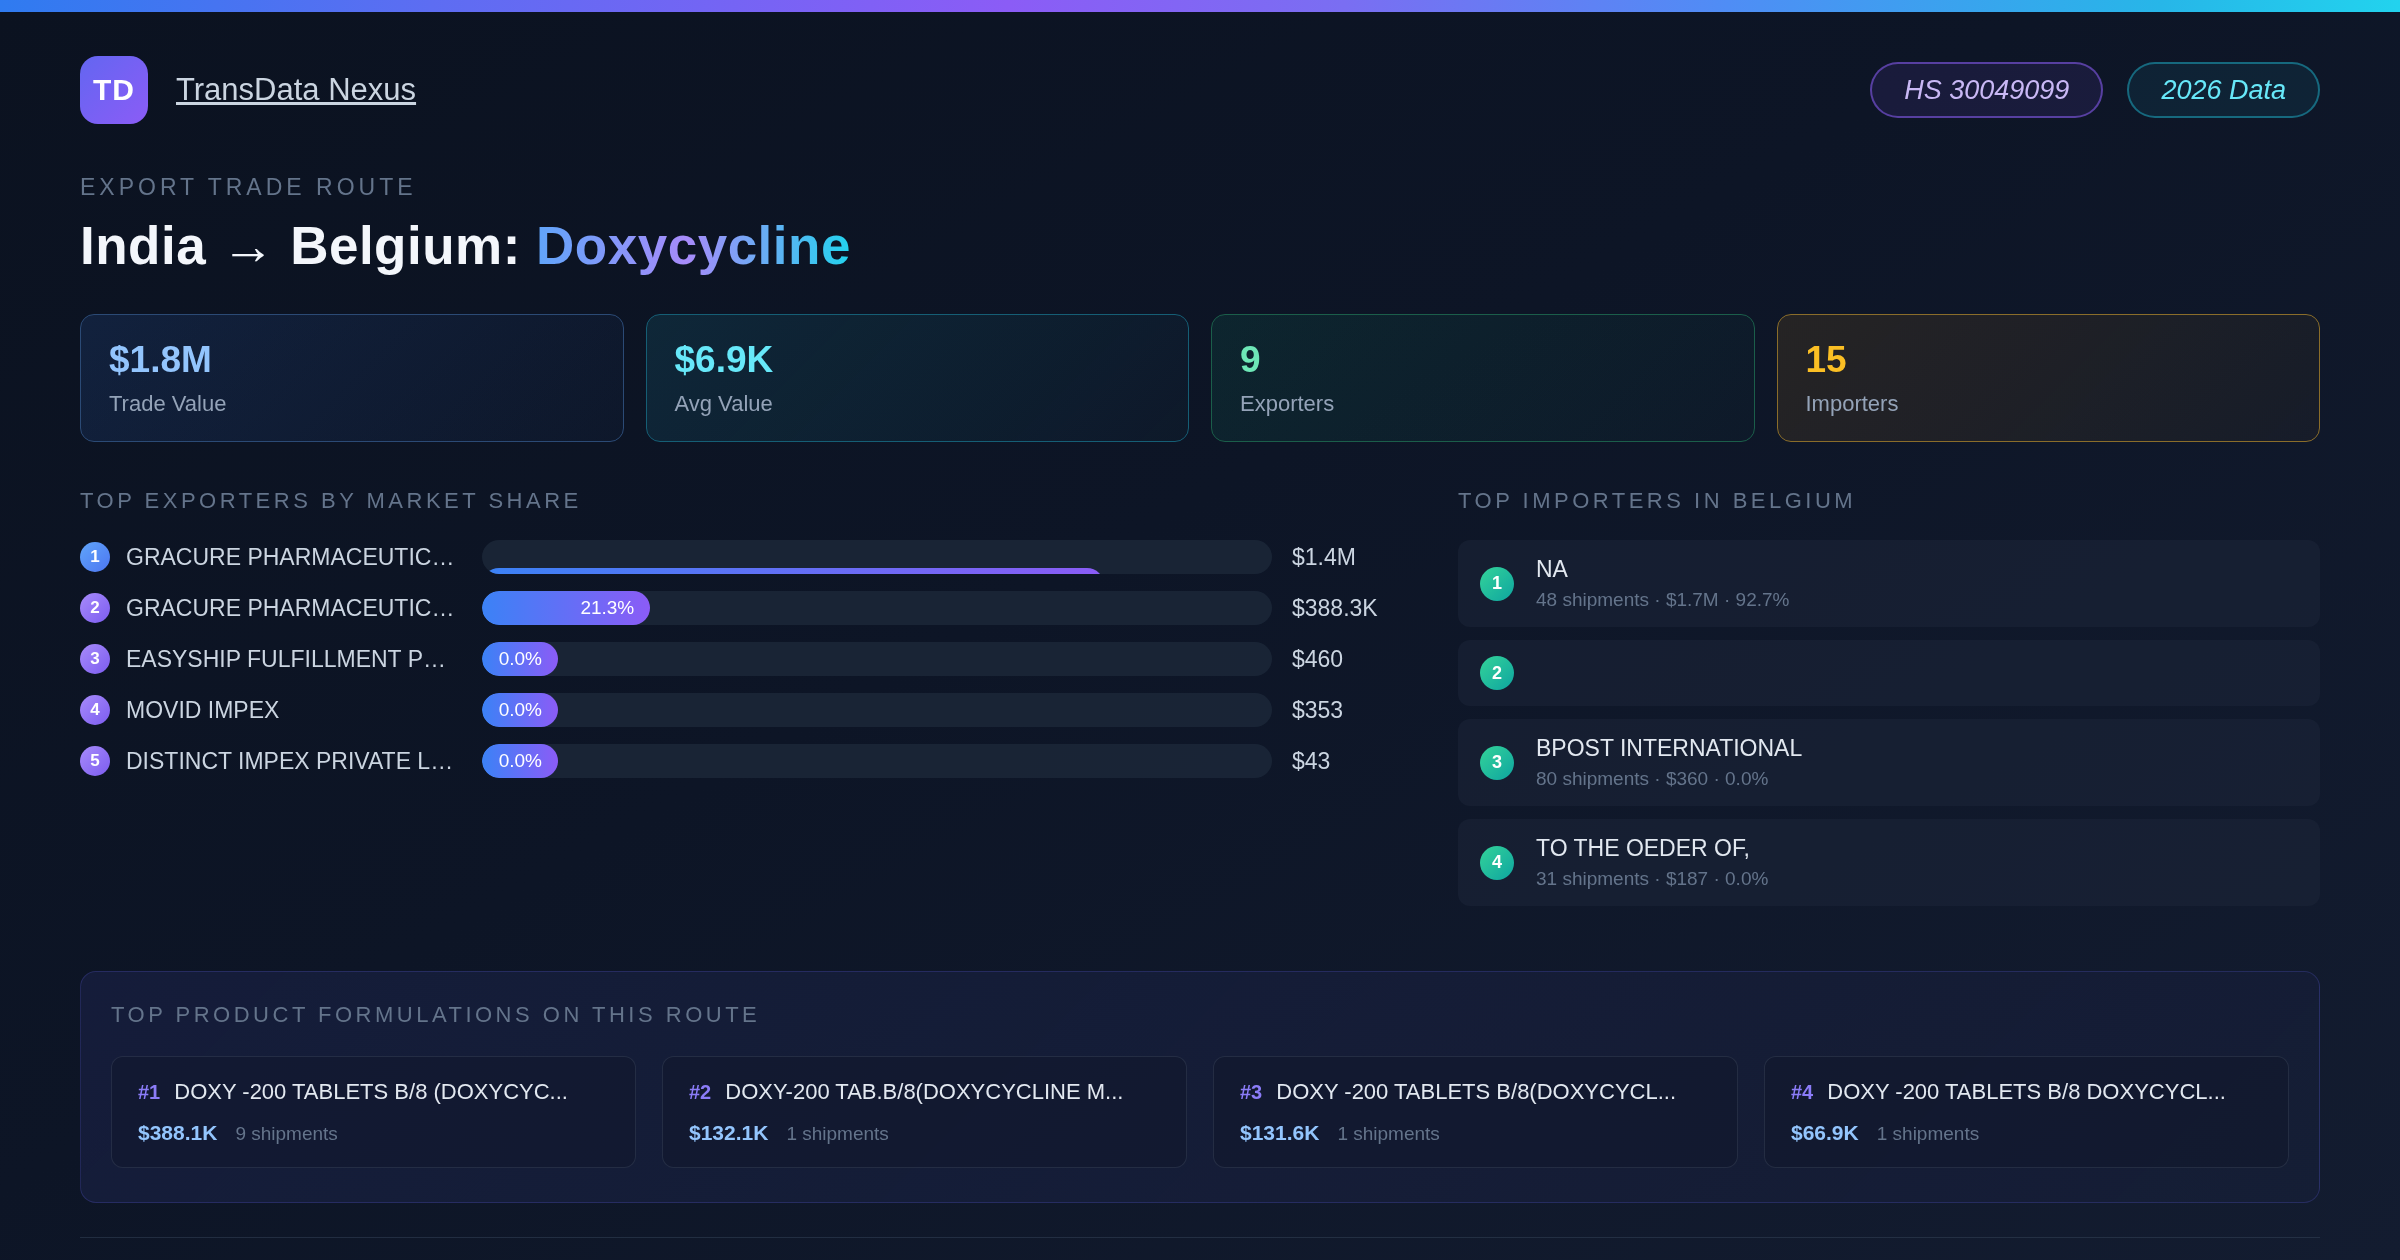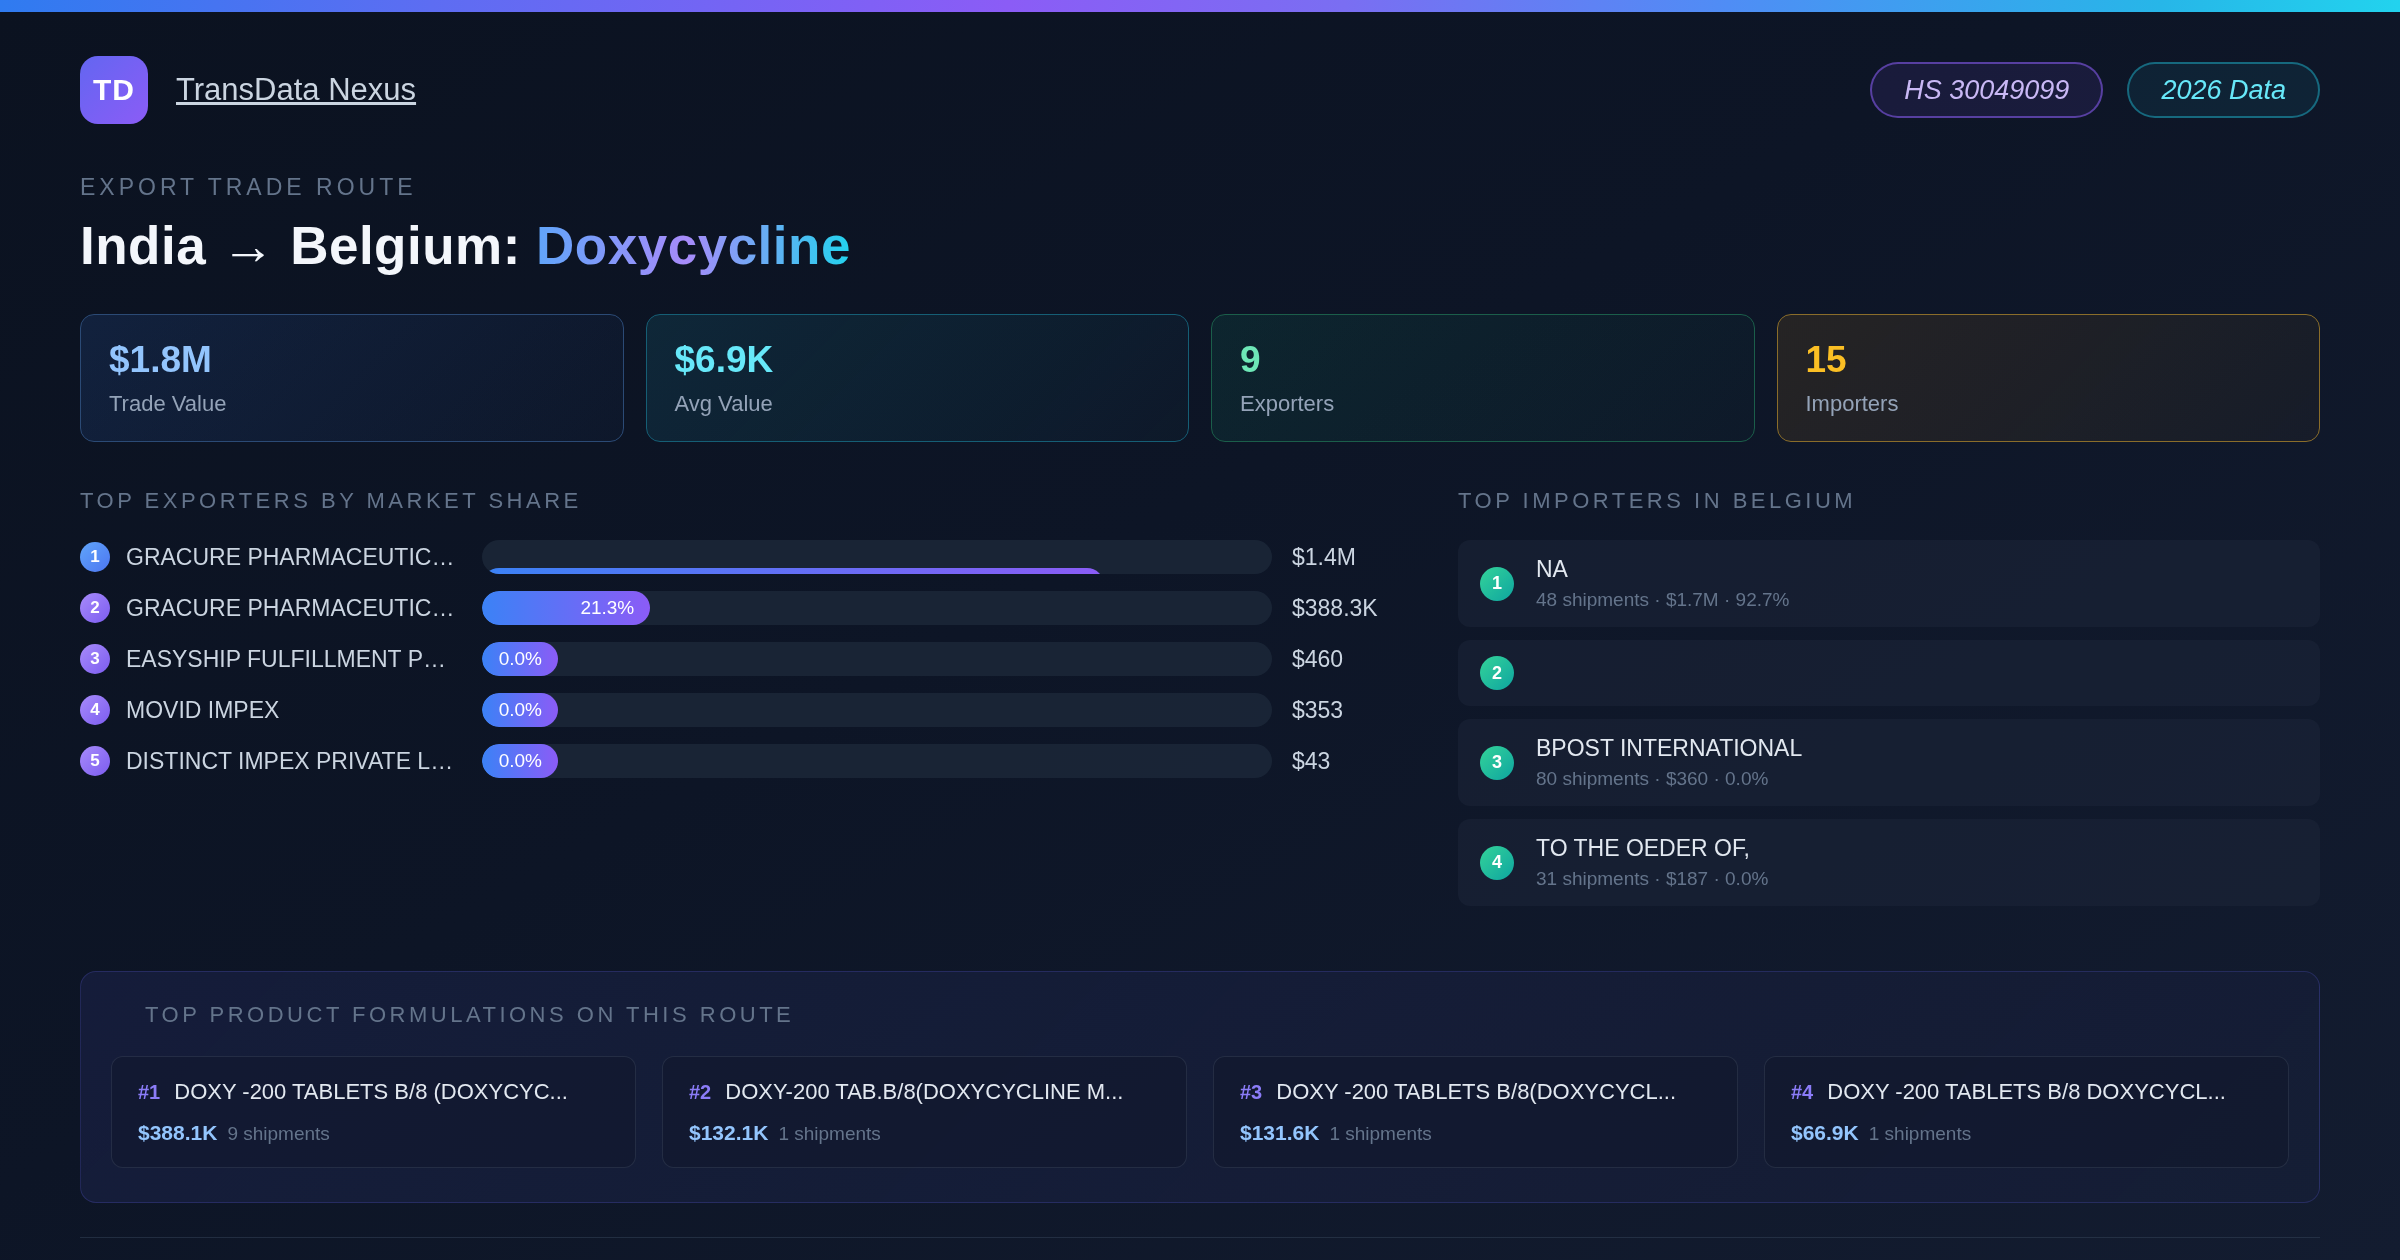--- a/index.html
+++ b/index.html
@@ -111,21 +111,21 @@
     border:1.5px solid rgba(99,102,241,0.22);
   }
   .form-cards { display:grid; grid-template-columns:repeat(4,1fr); gap:26px; }
   .form-card {
     background:rgba(13,19,36,0.35); border:1.5px solid rgba(148,163,184,0.14);
     border-radius:12px; padding:22px 26px;
   }
   .form-title-row { display:flex; align-items:baseline; gap:14px; overflow:hidden; }
   .form-rank { font-size:20px; color:#8b7cf8; font-weight:600; flex:0 0 auto; }
   .form-name { font-size:22px; color:#e2e8f0; white-space:nowrap; overflow:hidden; text-overflow:ellipsis; }
-  .form-meta { margin-top:16px; display:flex; align-items:baseline; gap:10px; }
+  .form-meta { margin-top:16px; display:flex; align-items:baseline; gap:18px; }
   .form-value { font-size:21px; color:#93c5fd; font-weight:600; }
   .form-ship { font-size:19px; color:#64748b; }
 
   
   .footer {
     margin-top:34px; border-top:1.5px solid rgba(51,65,85,0.55);
     padding-top:30px; display:flex; justify-content:space-between;
     font-size:23px; color:#64748b;
   }
 </style>
@@ -258,21 +258,21 @@
           <div class="imp-badge">4</div>
           <div style="min-width:0;">
             <div class="imp-name">TO THE OEDER OF,</div>
             <div class="imp-details">31 shipments · $187 · 0.0%</div>
           </div>
         </div>
       </div>
     </div>
 
     <div class="form-panel">
-      <div class="section-heading" style="margin-bottom:28px;margin-left:34px;">TOP PRODUCT FORMULATIONS ON THIS ROUTE</div>
+      <div class="section-heading" style="margin-bottom:28px;">TOP PRODUCT FORMULATIONS ON THIS ROUTE</div>
       <div class="form-cards">
         <div class="form-card">
           <div class="form-title-row">
             <span class="form-rank">#1</span>
             <span class="form-name">DOXY -200 TABLETS B/8 (DOXYCYC...</span>
           </div>
           <div class="form-meta">
             <span class="form-value">$388.1K</span>
             <span class="form-ship">9 shipments</span>
           </div>

